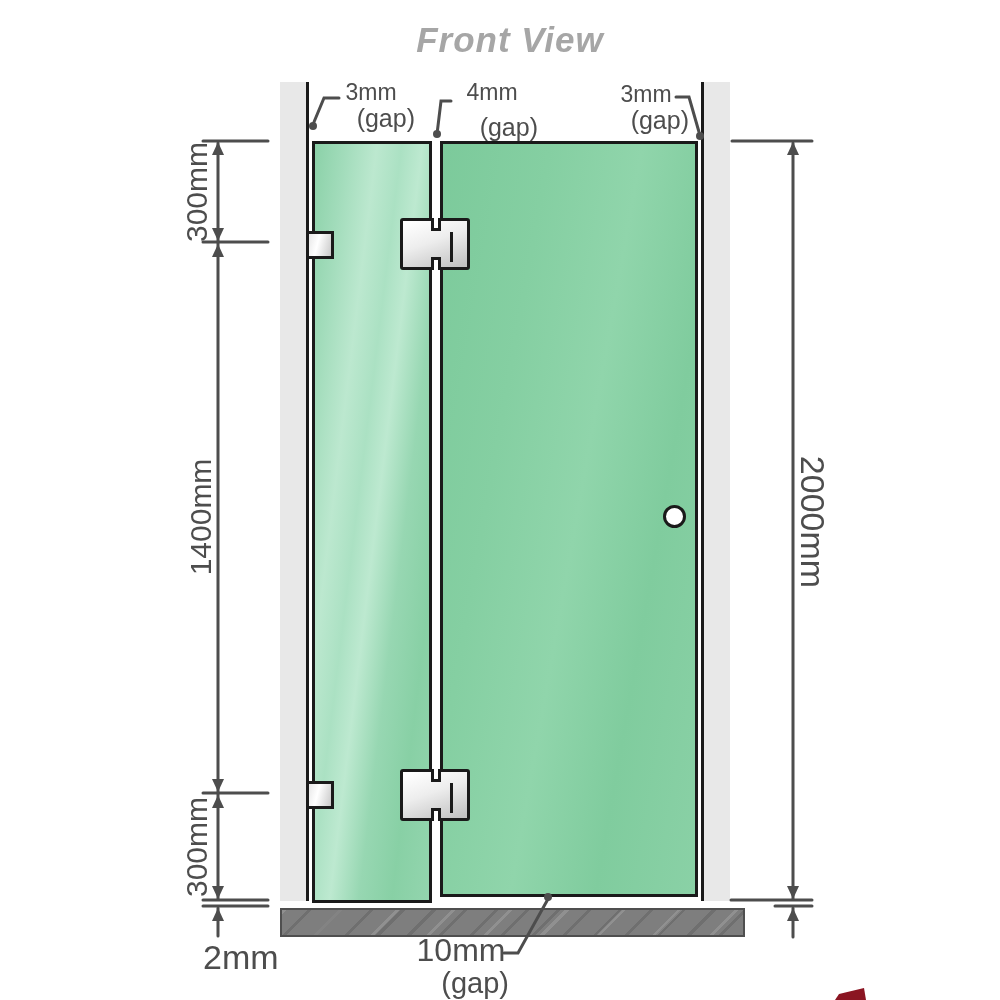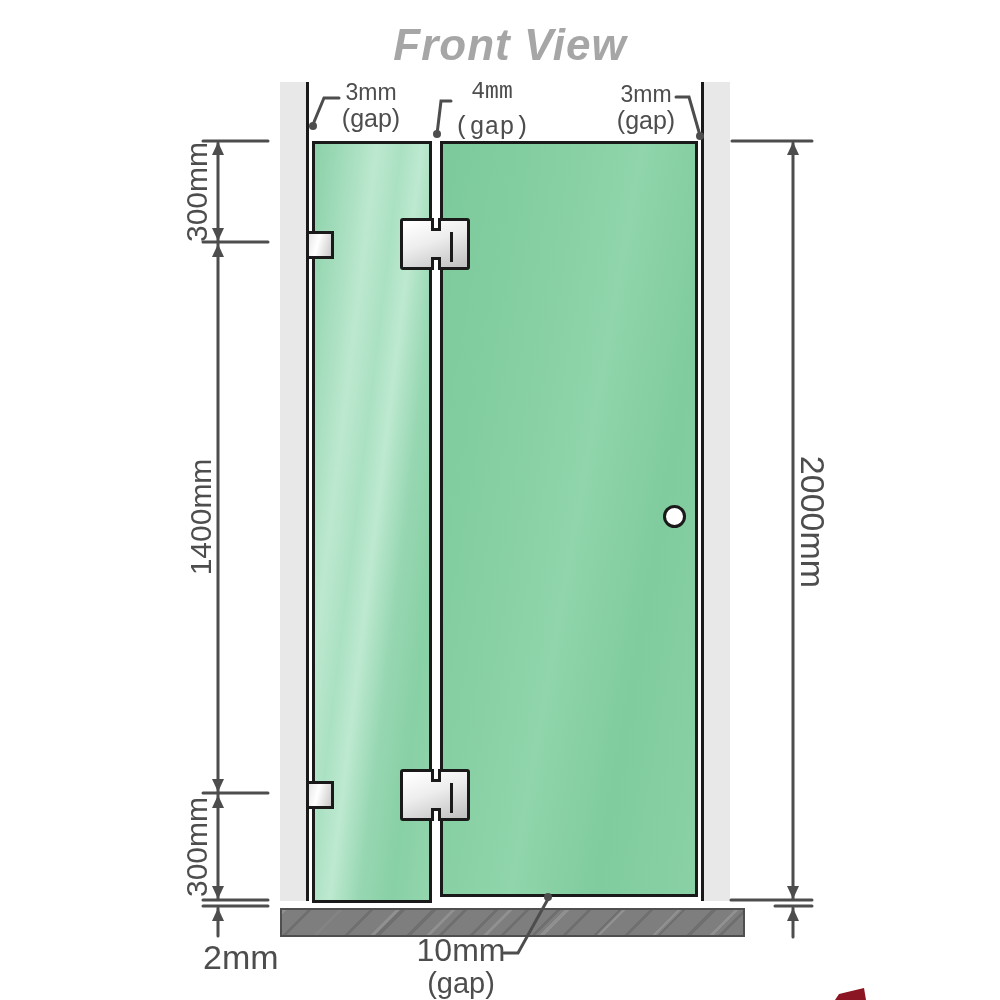--- a/index.html
+++ b/index.html
@@ -3,21 +3,21 @@
 <meta charset="utf-8">
 <style>
   * { box-sizing: border-box; margin: 0; padding: 0; }
   html, body { background: #ffffff; }
   body { font-family: "Liberation Sans", sans-serif; }
   .canvas { position: relative; width: 1000px; height: 1000px; background: #fff; overflow: hidden; }
 
   
   .title {
     position: absolute; left: 355px; top: 22px; width: 310px;
-    text-align: center; font-size: 44px; font-weight: bold; font-style: italic;
+    text-align: center; font-size: 35px; font-weight: bold; font-style: italic;
     color: var(--title-gray); letter-spacing: 1px; line-height: 1.05;
   }
 
   
   .wall { position: absolute; top: 82px; height: 819px; background: var(--wall-gray); z-index: 1; }
   .wall-left  { left: 280px; width: 29px; border-right: 3px solid var(--outline-black); }
   .wall-right { left: 701px; width: 29px; border-left: 3px solid var(--outline-black); }
 
   
   .floor {
@@ -74,23 +74,23 @@
 
   
   svg.overlay { position: absolute; left: 0; top: 0; width: 1000px; height: 1000px; z-index: 5; pointer-events: none; }
   .dln { stroke: var(--dimension-gray); stroke-width: 3; fill: none; stroke-linecap: round; }
   .dar { fill: var(--dimension-gray); stroke: none; }
   .logo { fill: var(--logo-red); stroke: none; }
 
   
   .gap-label { position: absolute; text-align: center; color: var(--dimension-gray); line-height: 1; z-index: 6; }
   .gap-value { font-size: 23px; }
-  .gap-suffix { font-size: 25px; margin-top: 2px; }
+  .gap-suffix { font-size: 25px; margin-top: 2px; text-align: right; }
   #gap-tl { left: 327px; top: 81px; width: 88px; }
-  #gap-tm { left: 446px; top: 81px; width: 92px; font-family: Liberation Mono, monospace; }
+  #gap-tm { left: 446px; top: 81px; width: 92px; }
   #gap-tm .gap-suffix { margin-top: 11px; }
   #gap-tr { left: 603px; top: 83px; width: 86px; }
   #gap-bd { left: 413px; top: 934px; width: 96px; }
   #gap-bd .gap-value { font-size: 32px; }
   #gap-bd .gap-suffix { font-size: 29px; margin-top: 3px; }
 
   .dim-text { position: absolute; color: var(--dimension-gray); font-size: 30px; white-space: nowrap; z-index: 6; }
   .rot-ccw { transform: translate(-50%,-50%) rotate(-90deg); }
   .rot-cw  { transform: translate(-50%,-50%) rotate(90deg); }
   #dim-left-top { left: 197px; top: 192px; }

